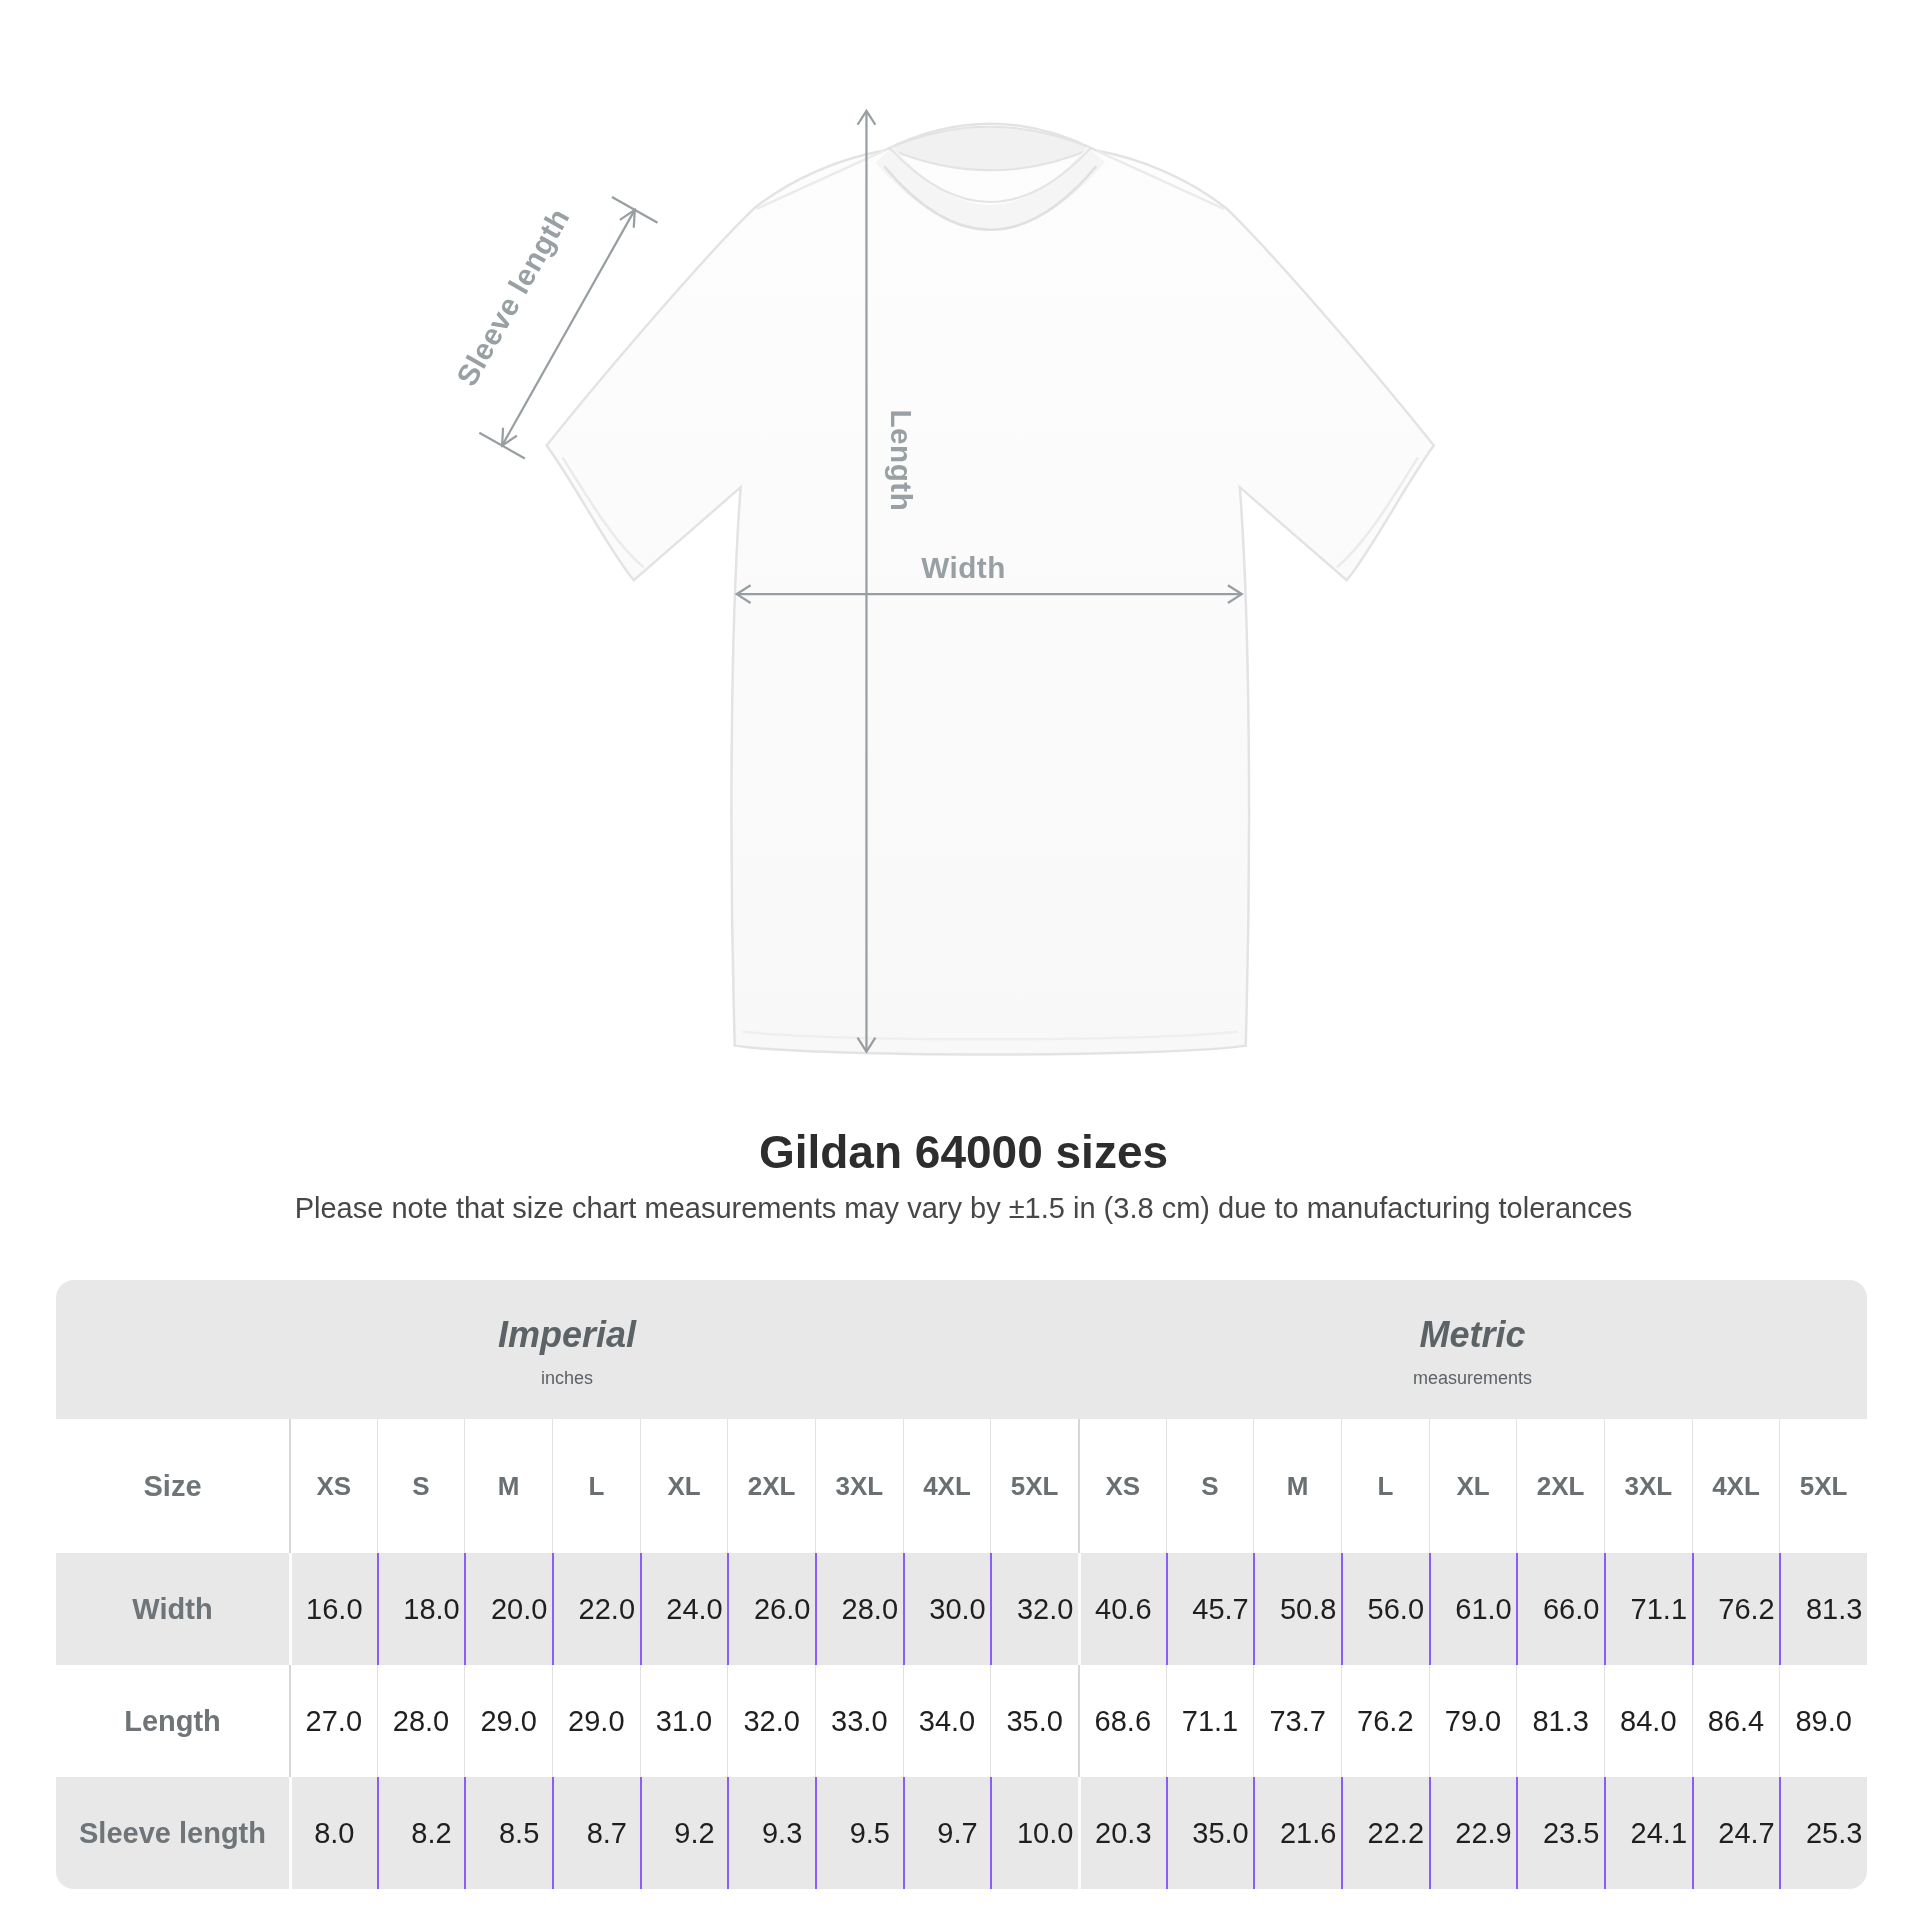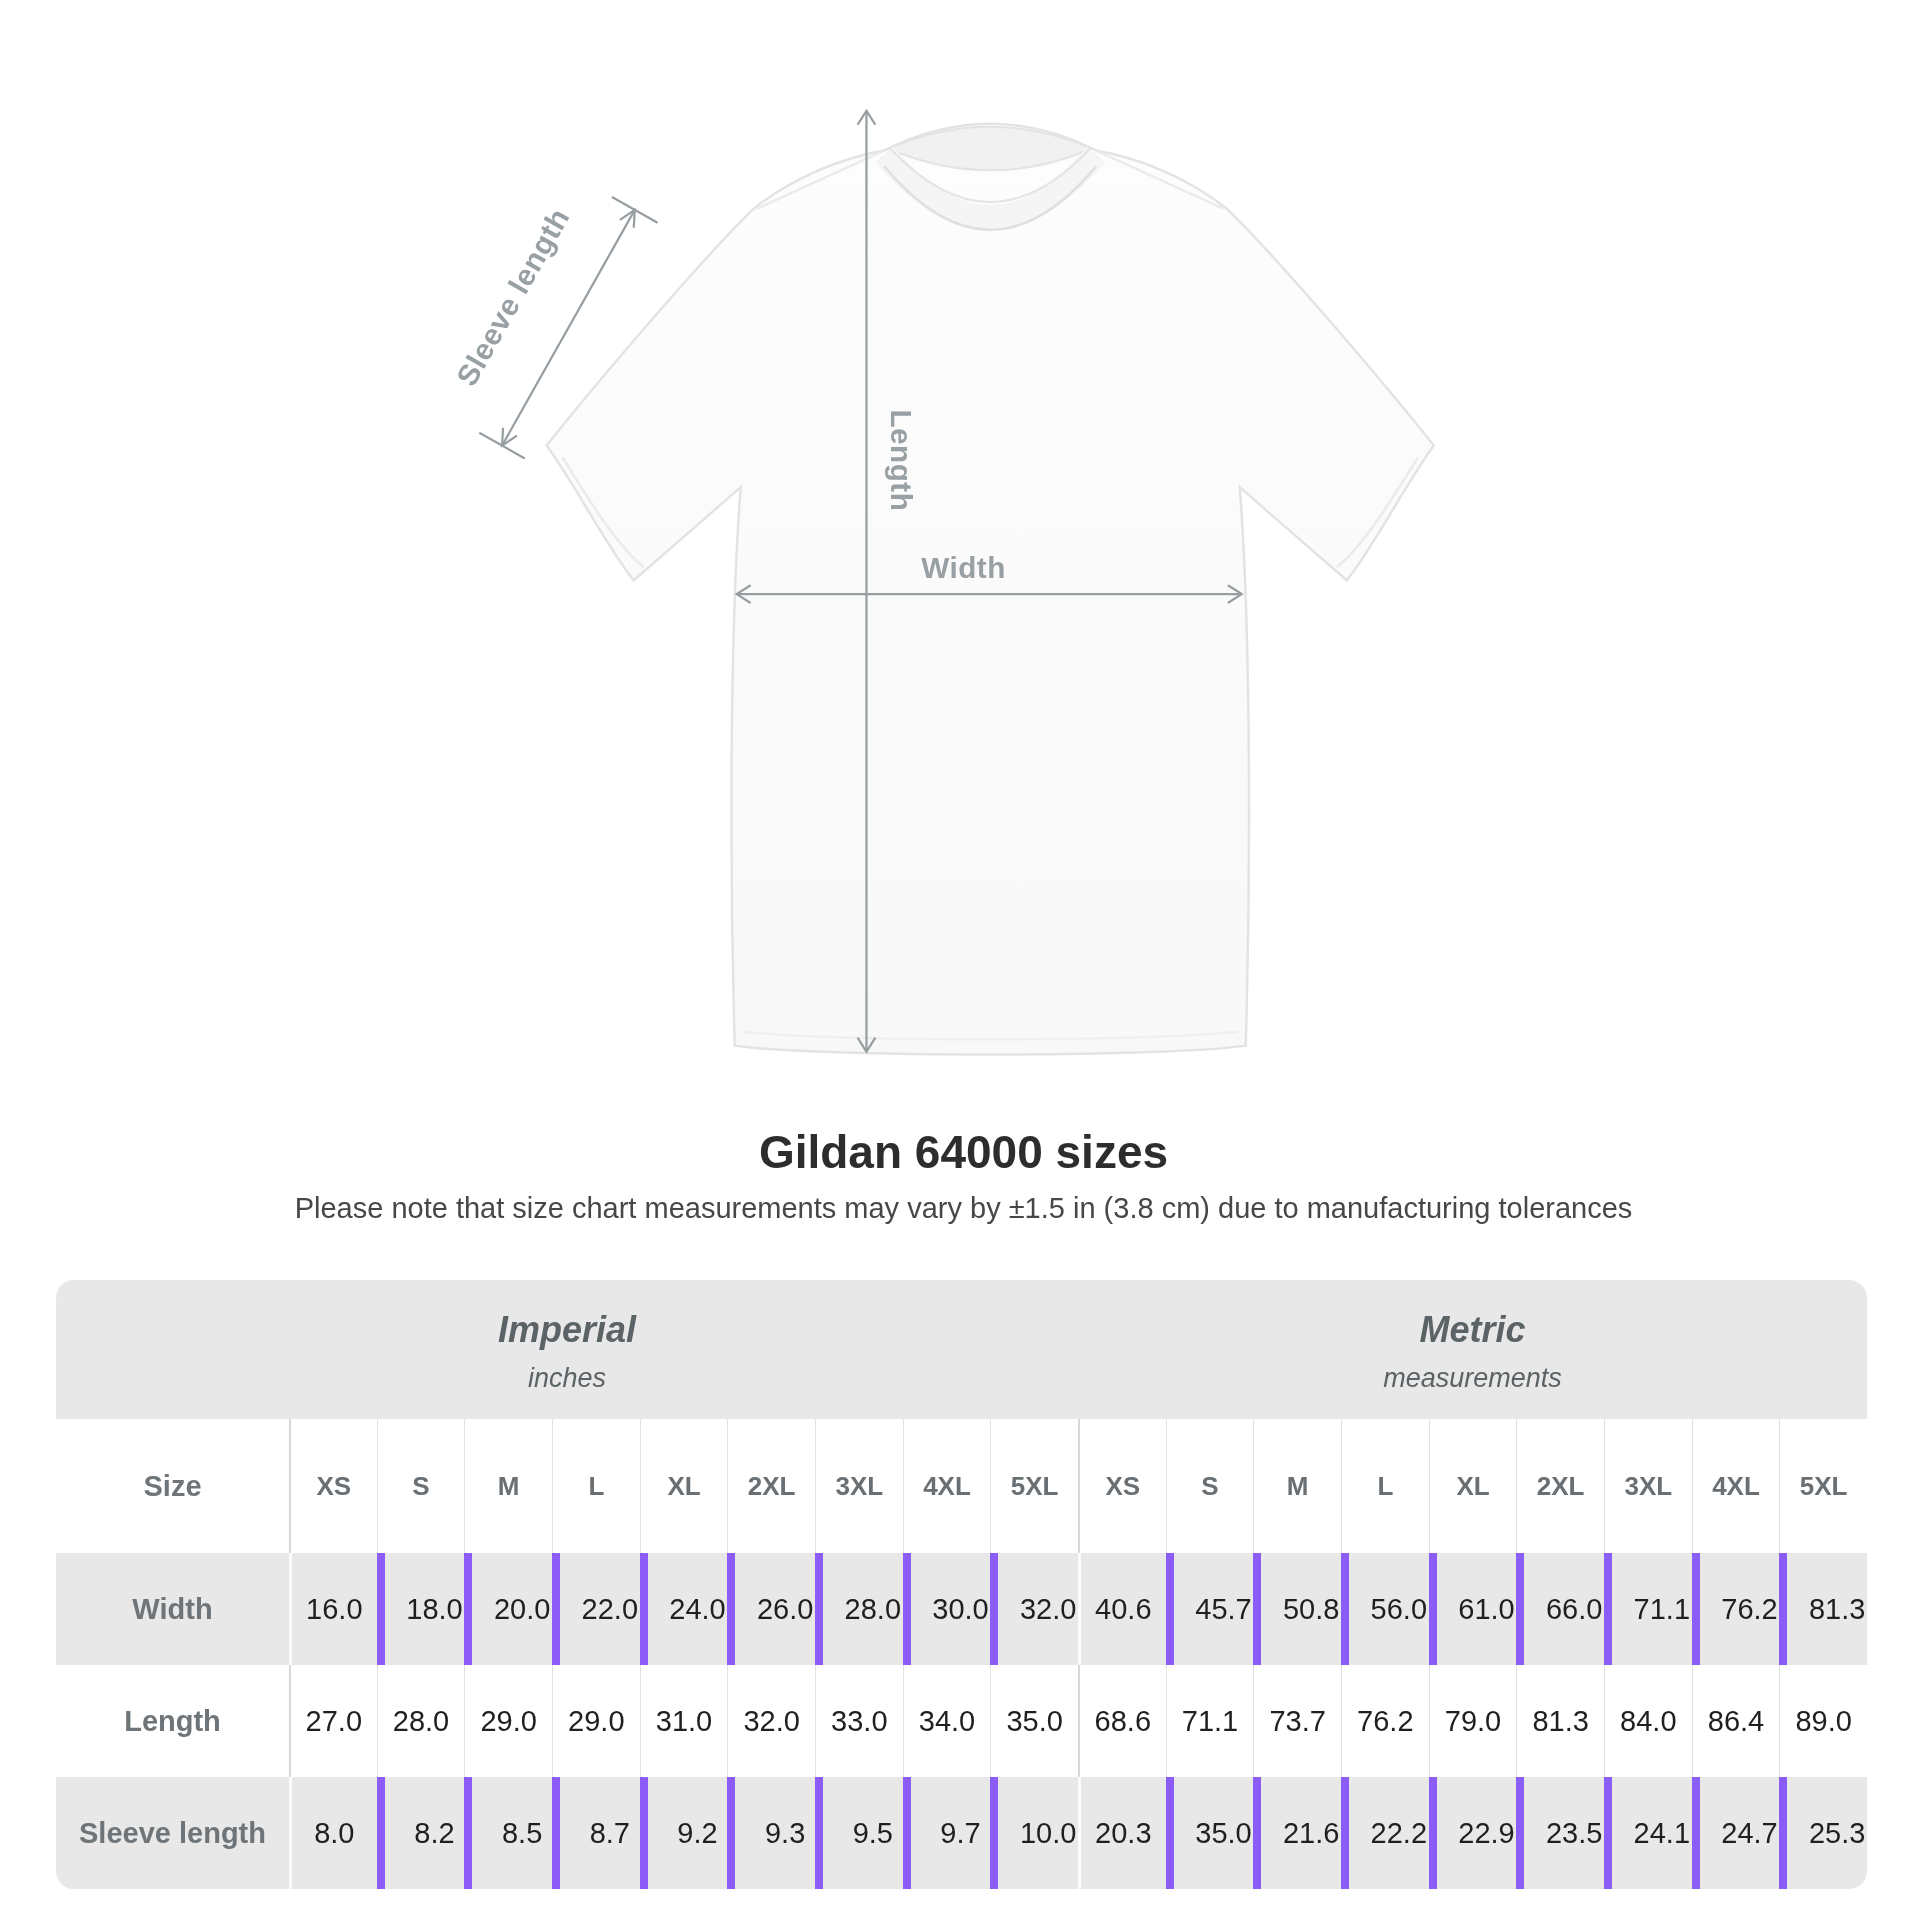--- a/index.html
+++ b/index.html
@@ -24,28 +24,28 @@
   .r-group{height:139px;background:#e8e8e8;}
   .r-head{height:134px;background:#ffffff;}
   .r-data{height:112px;}
   .r-gray{background:#e8e8e8;}
   .r-white{background:#ffffff;}
   .gcell{display:flex;flex-direction:column;align-items:center;justify-content:center;
          gap:12px;padding-top:4px;}
   .gc-imperial{grid-column:1 / 11;align-items:center;}
   .gc-metric{grid-column:11 / 20;}
   .gname{font-size:36px;font-weight:bold;font-style:italic;color:#5c6366;}
-  .gunit{font-size:27px;font-style:italic;color:#5c6366;}
+  .gunit{font-size:18px;color:#5c6366;}
   .cell{display:flex;align-items:center;justify-content:center;}
   .lbl,.rlbl{font-weight:bold;color:#6e7477;font-size:29px;}
   .sz{font-weight:bold;color:#696f73;font-size:26px;}
   .val{font-size:29px;color:#1f1f1f;}
   .r-head .b,.r-white .b{border-left:1px solid #e2e2e2;}
   .r-head .bb,.r-white .bb{border-left:2px solid #d7d7d7;}
-  .r-gray .b{border-left:8px solid #8b5cf6;padding-left:20px;}
+  .r-gray .b{border-left:2px solid #8b5cf6;padding-left:20px;}
   .r-gray .bb{border-left:3px solid #fcfcfc;}
 </style>
 </head>
 <body>
 
 <div id="canvas">
 
   <svg id="shirt-svg" width="1927" height="1109" viewBox="0 0 1946 1120">
     <defs>
       <linearGradient id="shirtg" x1="0" y1="0" x2="0" y2="1">

